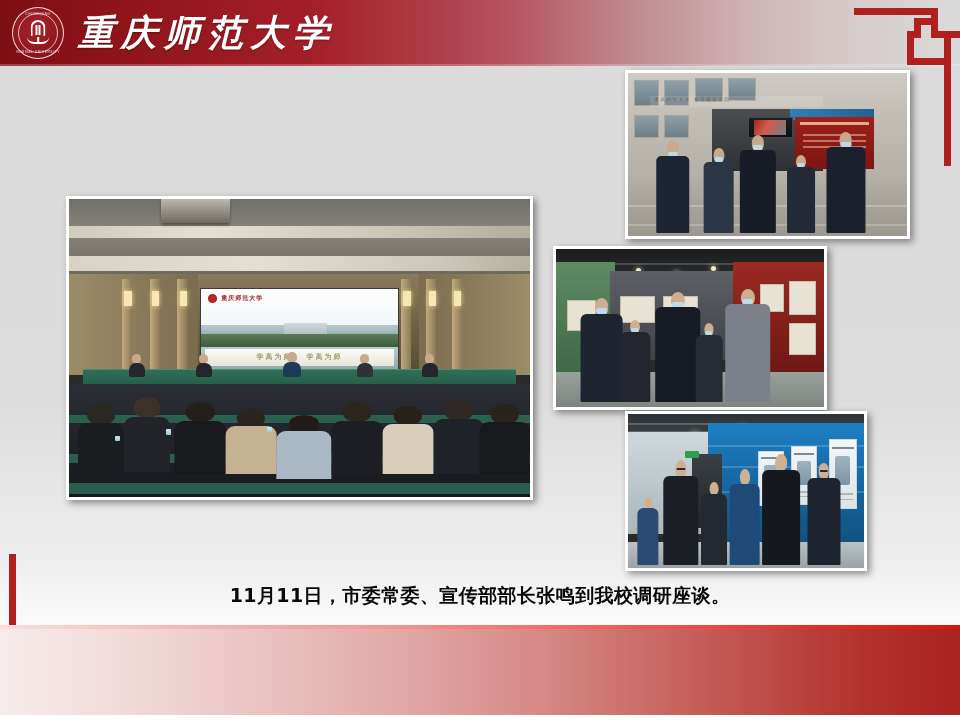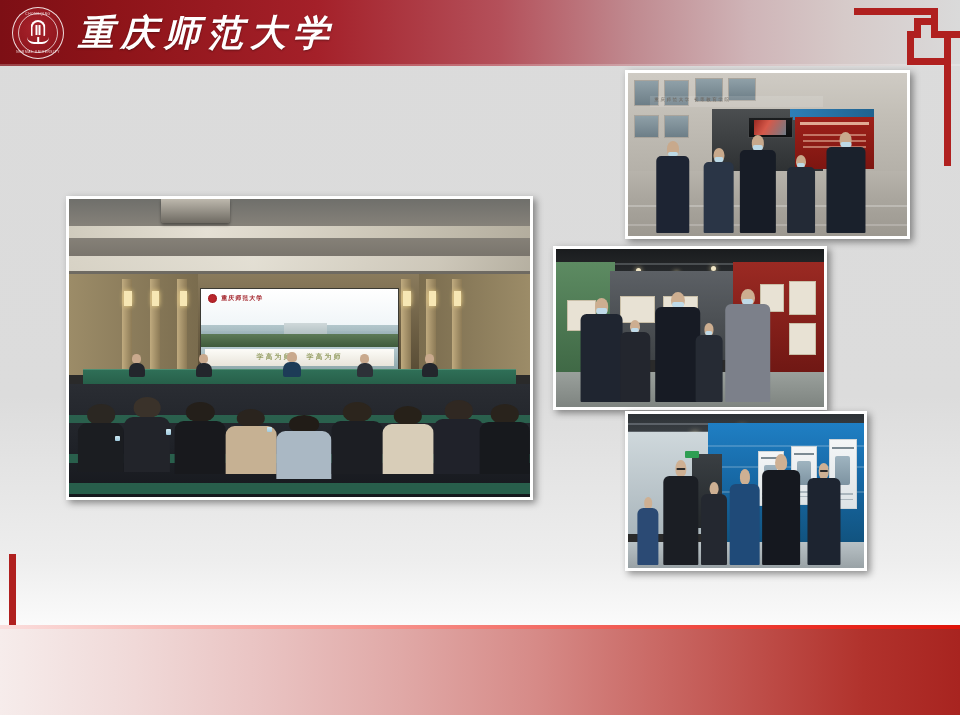--- a/index.html
+++ b/index.html
@@ -659,19 +659,20 @@
         <div class="torso" style="width:100%;height:86%;background:#15181f;"></div>
       </div>
       <div class="p4-person" style="left:76%;width:14%;height:66%;">
         <div class="head" style="width:32%;height:15%;"></div>
         <div class="glass" style="top:7%;width:25%;"></div>
         <div class="torso" style="width:100%;height:86%;background:#1d2430;"></div>
       </div>
     </div>
   </div>
 
+  <div class="caption">11月11日，市委常委、宣传部部长张鸣到我校调研座谈。</div>
 
   <div class="bottom-band">
     <div class="topline"></div>
     <div class="baseline"></div>
   </div>
 
 </div>
 
 </body></html>

